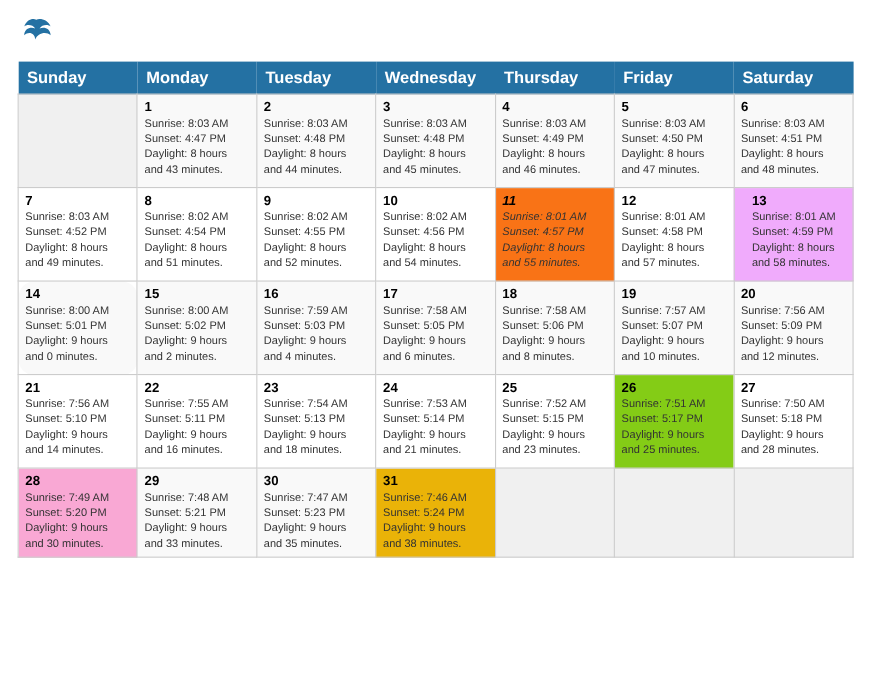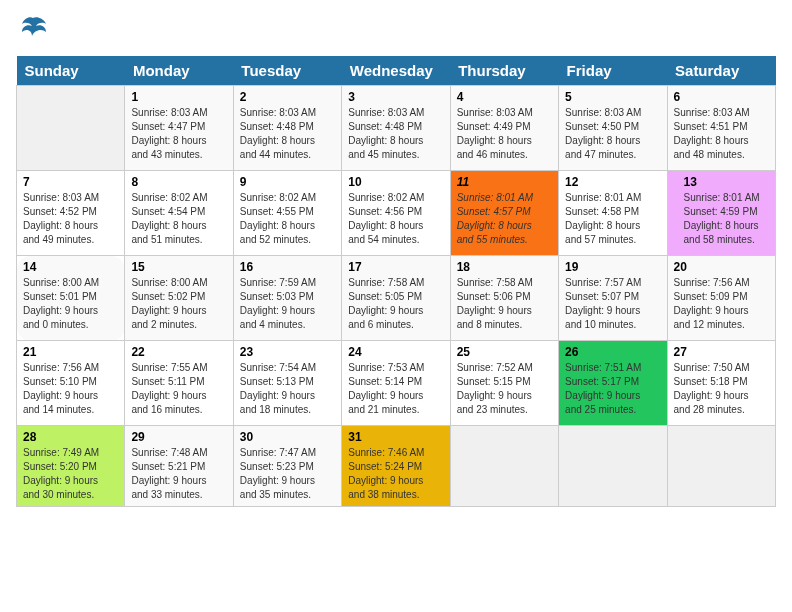--- a/index.html
+++ b/index.html
@@ -228,31 +228,31 @@
           <div class="day-info">Sunrise: 7:54 AM<br>Sunset: 5:13 PM<br>Daylight: 9 hours<br>and 18 minutes.</div>
         </td>
         <td style="background: rgb(255, 255, 255); margin-left: 11px;">
           <span class="day-number">24</span>
           <div class="day-info">Sunrise: 7:53 AM<br>Sunset: 5:14 PM<br>Daylight: 9 hours<br>and 21 minutes.</div>
         </td>
         <td style="background: rgb(255, 255, 255); margin-top: 24px;">
           <span class="day-number">25</span>
           <div class="day-info">Sunrise: 7:52 AM<br>Sunset: 5:15 PM<br>Daylight: 9 hours<br>and 23 minutes.</div>
         </td>
-        <td style="background: #22c55e;">
+        <td style="background: #84cc16;">
           <span class="day-number">26</span>
           <div class="day-info">Sunrise: 7:51 AM<br>Sunset: 5:17 PM<br>Daylight: 9 hours<br>and 25 minutes.</div>
         </td>
         <td style="background: rgb(255, 255, 255);">
           <span class="day-number">27</span>
           <div class="day-info">Sunrise: 7:50 AM<br>Sunset: 5:18 PM<br>Daylight: 9 hours<br>and 28 minutes.</div>
         </td>
       </tr>
       <tr class="last-row">
-        <td style="background: #bef264;">
+        <td style="background: #f9a8d4;">
           <span class="day-number">28</span>
           <div class="day-info">Sunrise: 7:49 AM<br>Sunset: 5:20 PM<br>Daylight: 9 hours<br>and 30 minutes.</div>
         </td>
         <td style="background: rgb(249, 249, 249);">
           <span class="day-number">29</span>
           <div class="day-info">Sunrise: 7:48 AM<br>Sunset: 5:21 PM<br>Daylight: 9 hours<br>and 33 minutes.</div>
         </td>
         <td style="background: rgb(249, 249, 249);">
           <span class="day-number">30</span>
           <div class="day-info">Sunrise: 7:47 AM<br>Sunset: 5:23 PM<br>Daylight: 9 hours<br>and 35 minutes.</div>

